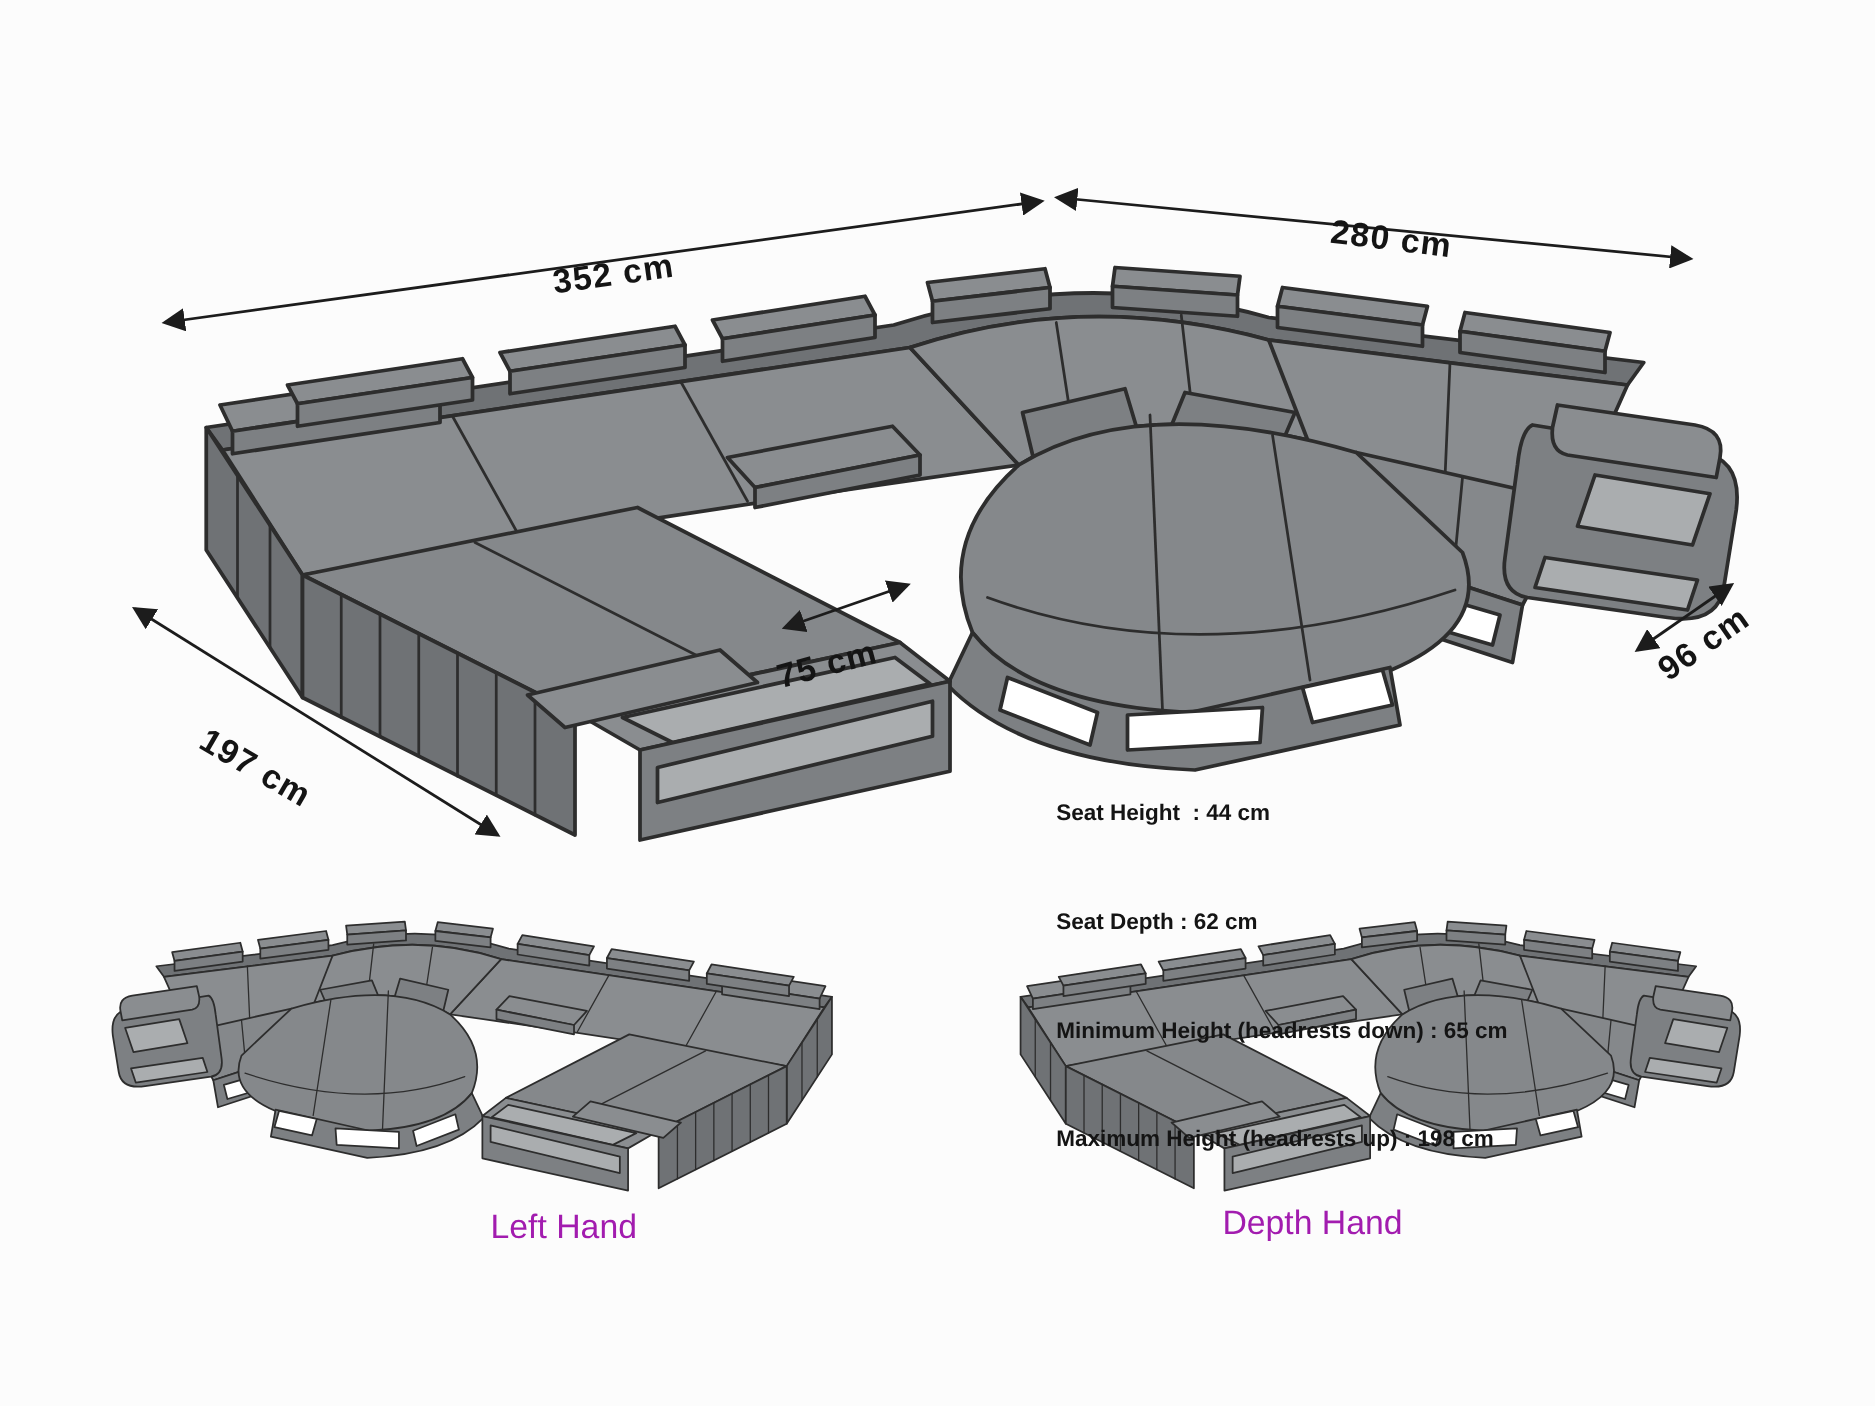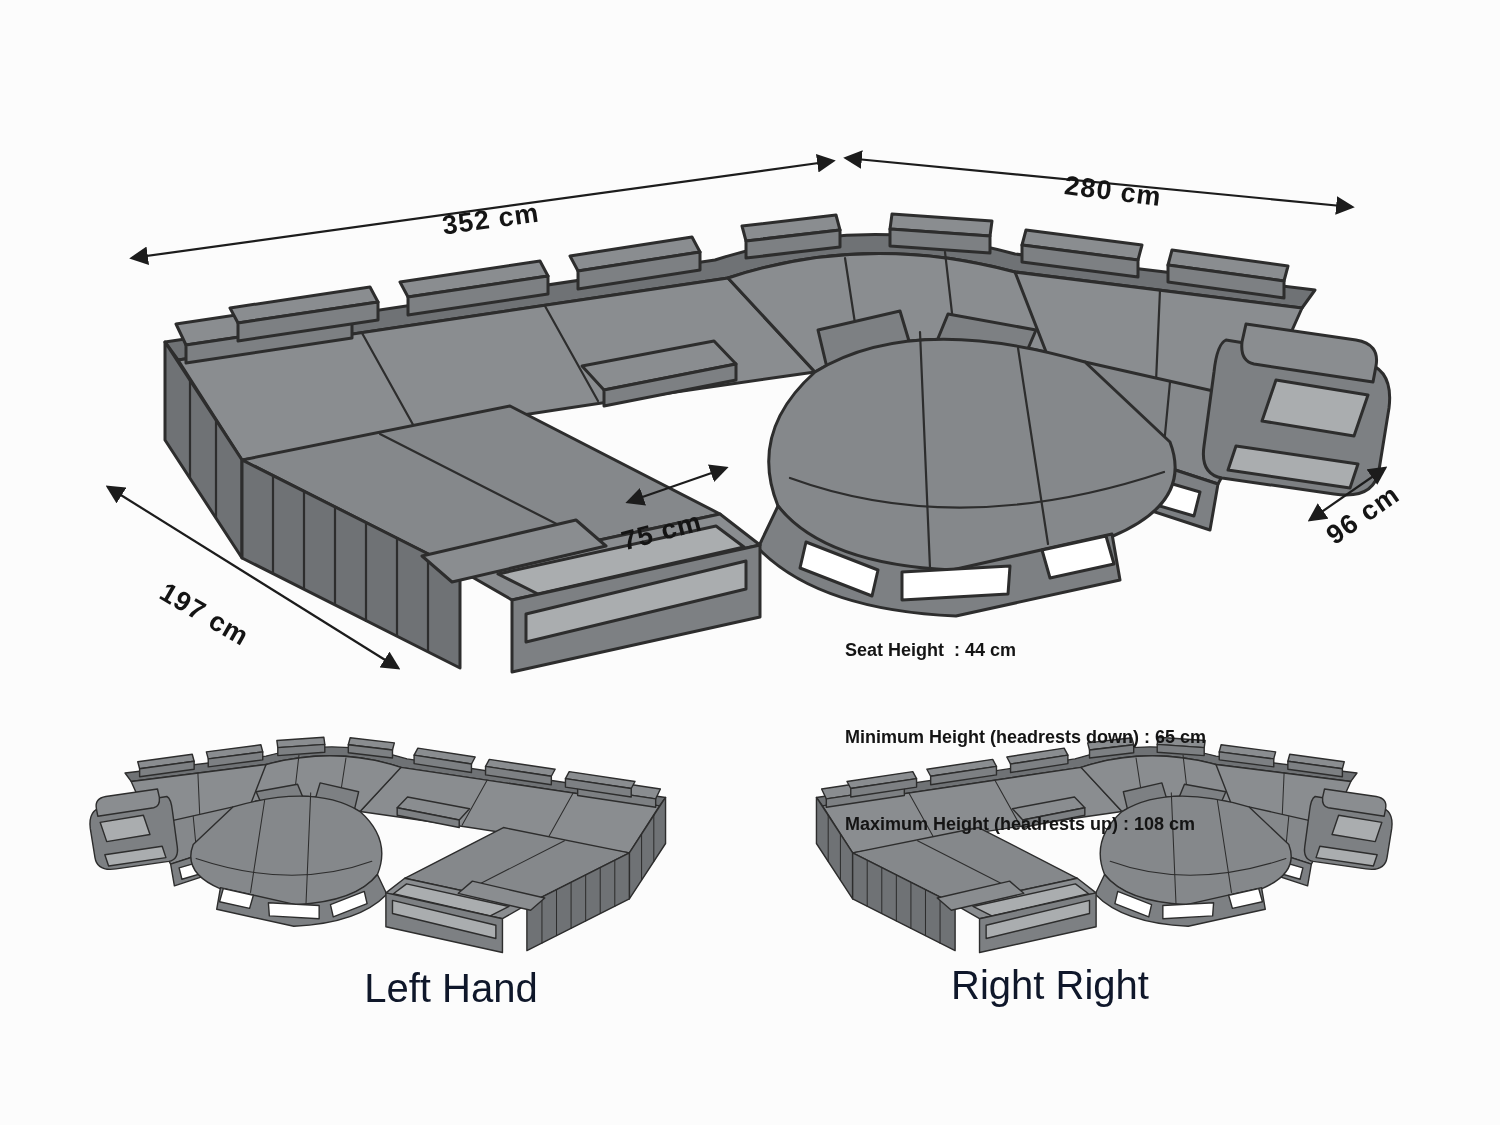--- a/index.html
+++ b/index.html
@@ -29,21 +29,21 @@
   }
   
   .specs{
     position:absolute;left:845px;top:578px;
     font-size:18px;font-weight:700;line-height:29px;
     color:var(--text,#141414);white-space:pre;
   }
   
   .variant-label{
     position:absolute;transform:translateX(-50%);
-    font-size:40px;font-weight:400;color:#0f172a;white-space:nowrap;
+    font-size:27px;font-weight:400;color:#a21caf;white-space:nowrap;
   }
   .variant-label.left {left:451px;top:966px;}
   .variant-label.right{left:1050px;top:963px;}
 </style>
 </head>
 <body>
 
 <div class="canvas">
   <svg width="1500" height="1125" viewBox="0 0 1500 1125">
     <defs>
@@ -177,19 +177,20 @@
     </g>
 
     <g>
       <line class="dim-line" x1="1310" y1="520" x2="1385" y2="468" marker-start="url(#ah)" marker-end="url(#ah)"></line>
       <text class="dim-label" transform="translate(1368,522) rotate(-35)">96 cm</text>
     </g>
   </svg>
 
   <div class="specs">
     <div>Seat Height  : 44 cm</div>
+    <div>Seat Depth : 62 cm</div>
     <div>Minimum Height (headrests down) : 65 cm</div>
-    <div>Maximum Height (headrests up) : 108 cm</div>
+    <div>Maximum Height (headrests up) : 198 cm</div>
   </div>
 
   <div class="variant-label left">Left Hand</div>
-  <div class="variant-label right">Right Right</div>
+  <div class="variant-label right">Depth Hand</div>
 </div>
 
 </body></html>

